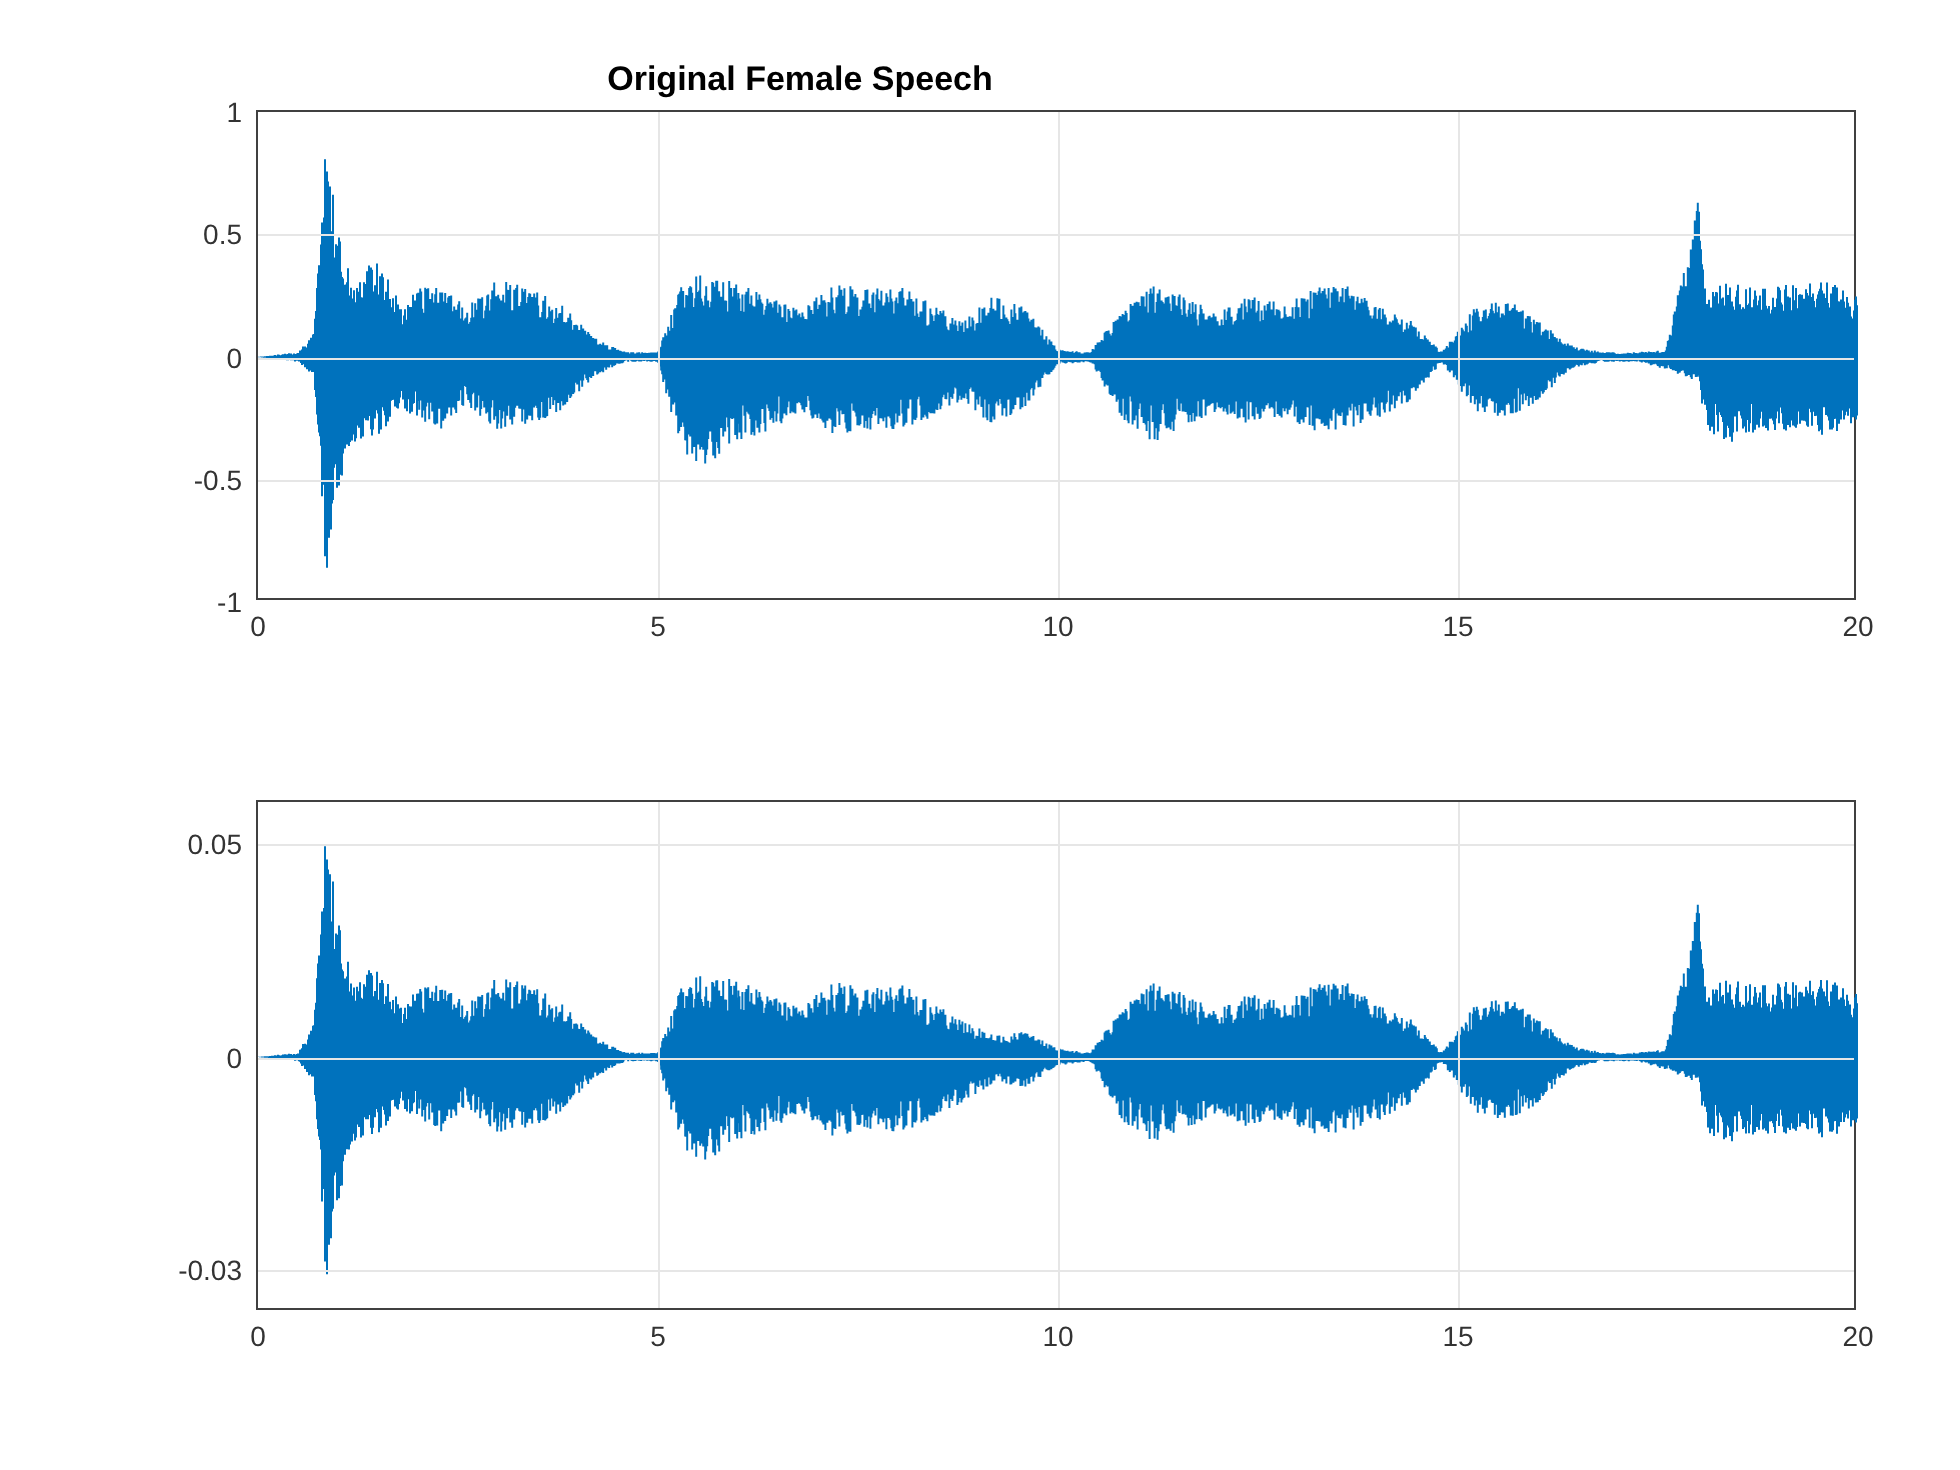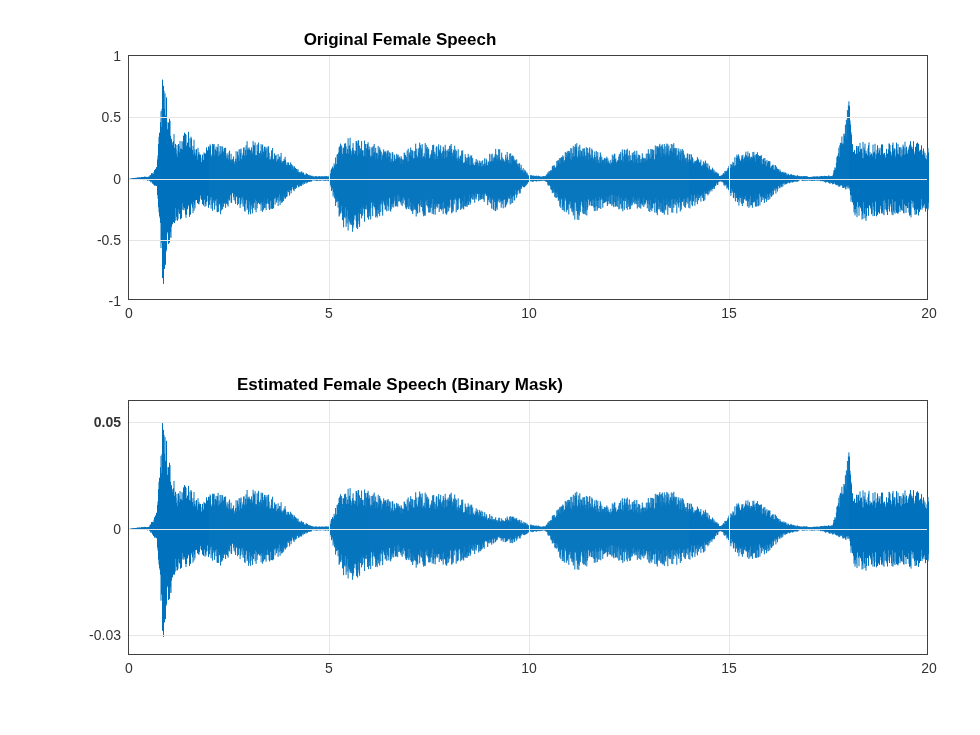--- a/index.html
+++ b/index.html
@@ -86,34 +86,33 @@
       <div class="ytick" style="top: 245px;">-1</div>
       <div class="grid-line-h" style="top: 183.75px;"></div>
       <div class="ytick" style="top: 183.75px;">-0.5</div>
       <div class="grid-line-h" style="top: 122.5px;"></div>
       <div class="ytick" style="top: 122.5px;">0</div>
       <div class="grid-line-h" style="top: 61.25px;"></div>
       <div class="ytick" style="top: 61.25px;">0.5</div>
       <div class="ytick" style="top: 0px;">1</div>
     </div>
 
-  <div class="title" id="title2" style="left: 0px; top: 375px;">Estimated Female Speech (Binary Mask)</div>
   <div class="axes-frame" id="axes2" style="left: 128px; top: 400px; width: 800px; height: 255px; overflow: visible;">
     <svg class="wave" id="wave2" width="800" height="255" viewBox="0 0 800 255">
         <path d="M0.0,127.5L0.0,127.5M0.5,127.4L0.5,127.5M1.0,127.4L1.0,127.6M1.5,127.4L1.5,127.6M2.0,127.3L2.0,127.7M2.5,127.3L2.5,127.7M3.0,127.2L3.0,127.8M3.5,127.1L3.5,127.9M4.0,127.2L4.0,127.8M4.5,127.1L4.5,127.9M5.0,127.2L5.0,127.9M5.5,127.1L5.5,128.0M6.0,127.0L6.0,127.9M6.5,127.0L6.5,128.1M7.0,126.9L7.0,128.2M7.5,127.0L7.5,128.3M8.0,126.9L8.0,128.0M8.5,126.6L8.5,128.1M9.0,126.8L9.0,128.4M9.5,126.8L9.5,128.1M10.0,126.4L10.0,128.2M10.5,126.6L10.5,128.6M11.0,126.7L11.0,128.5M11.5,126.8L11.5,128.2M12.0,126.6L12.0,128.7M12.5,126.2L12.5,128.5M13.0,126.4L13.0,128.4M13.5,126.1L13.5,128.7M14.0,126.5L14.0,128.7M14.5,126.3L14.5,128.9M15.0,126.2L15.0,128.9M15.5,125.9L15.5,128.7M16.0,126.1L16.0,128.7M16.5,126.0L16.5,128.9M17.0,126.4L17.0,128.9M17.5,126.5L17.5,128.6M18.0,126.0L18.0,128.9M18.5,126.2L18.5,129.4M19.0,126.3L19.0,128.9M19.5,126.0L19.5,129.1M20.0,125.8L20.0,128.9M20.5,125.7L20.5,129.6M21.0,123.9L21.0,129.9M21.5,123.8L21.5,130.8M22.0,123.1L22.0,132.0M22.5,121.0L22.5,130.6M23.0,122.7L23.0,131.7M23.5,120.9L23.5,133.5M24.0,121.6L24.0,132.1M24.5,121.3L24.5,135.0M25.0,118.7L25.0,134.5M25.5,116.2L25.5,136.6M26.0,116.8L26.0,135.2M26.5,114.4L26.5,136.1M27.0,117.4L27.0,137.2M27.5,111.9L27.5,137.2M28.0,111.6L28.0,135.3M28.5,103.9L28.5,146.5M29.0,100.4L29.0,149.6M29.5,88.1L29.5,158.6M30.0,80.8L30.0,163.5M30.5,76.7L30.5,167.2M31.0,86.1L31.0,169.0M31.5,66.3L31.5,173.7M32.0,54.8L32.0,199.7M32.5,72.2L32.5,193.5M33.0,53.0L33.0,191.9M33.5,22.1L33.5,229.8M34.0,59.9L34.0,215.8M34.5,28.8L34.5,236.1M35.0,33.8L35.0,193.9M35.5,52.8L35.5,221.4M36.0,36.1L36.0,211.6M36.5,59.8L36.5,218.1M37.0,63.6L37.0,204.8M37.5,39.8L37.5,203.4M38.0,73.5L38.0,186.7M38.5,74.1L38.5,185.2M39.0,65.8L39.0,182.6M39.5,66.4L39.5,199.1M40.0,73.0L40.0,175.5M40.5,61.7L40.5,198.1M41.0,64.1L41.0,192.0M41.5,80.8L41.5,186.1M42.0,83.8L42.0,191.8M42.5,84.6L42.5,179.6M43.0,88.2L43.0,162.7M43.5,91.1L43.5,176.4M44.0,88.2L44.0,171.1M44.5,87.2L44.5,173.6M45.0,79.9L45.0,162.6M45.5,94.7L45.5,173.7M46.0,94.8L46.0,171.2M46.5,90.8L46.5,157.8M47.0,96.7L47.0,169.8M47.5,101.9L47.5,165.8M48.0,92.8L48.0,165.9M48.5,105.2L48.5,169.3M49.0,99.4L49.0,167.7M49.5,92.4L49.5,158.0M50.0,94.6L50.0,161.3M50.5,101.2L50.5,162.5M51.0,90.1L51.0,156.3M51.5,97.9L51.5,167.8M52.0,103.5L52.0,155.2M52.5,98.4L52.5,166.8M53.0,91.1L53.0,157.6M53.5,99.7L53.5,151.9M54.0,92.4L54.0,158.6M54.5,86.4L54.5,155.6M55.0,102.4L55.0,158.6M55.5,84.1L55.5,156.5M56.0,97.0L56.0,149.5M56.5,85.5L56.5,162.9M57.0,86.8L57.0,166.0M57.5,97.1L57.5,162.9M58.0,102.1L58.0,153.3M58.5,94.5L58.5,157.6M59.0,99.8L59.0,148.8M59.5,84.9L59.5,153.5M60.0,100.4L60.0,155.1M60.5,98.9L60.5,165.1M61.0,90.5L61.0,151.1M61.5,99.7L61.5,162.9M62.0,89.0L62.0,148.7M62.5,90.6L62.5,152.2M63.0,103.5L63.0,154.0M63.5,101.0L63.5,156.2M64.0,97.1L64.0,161.7M64.5,105.2L64.5,150.7M65.0,91.0L65.0,159.5M65.5,103.1L65.5,153.6M66.0,99.9L66.0,157.3M66.5,105.7L66.5,149.3M67.0,103.6L67.0,149.0M67.5,99.0L67.5,148.9M68.0,105.6L68.0,146.0M68.5,109.1L68.5,152.3M69.0,97.2L69.0,145.5M69.5,103.0L69.5,153.2M70.0,101.1L70.0,153.7M70.5,103.3L70.5,151.0M71.0,106.7L71.0,148.1M71.5,102.9L71.5,144.9M72.0,111.3L72.0,143.3M72.5,110.5L72.5,149.3M73.0,106.0L73.0,144.1M73.5,102.9L73.5,153.5M74.0,109.9L74.0,148.3M74.5,108.5L74.5,154.8M75.0,101.0L75.0,146.8M75.5,102.1L75.5,148.6M76.0,107.1L76.0,155.7M76.5,102.3L76.5,152.8M77.0,109.2L77.0,154.6M77.5,96.3L77.5,150.6M78.0,102.3L78.0,150.1M78.5,99.4L78.5,144.5M79.0,99.5L79.0,143.8M79.5,95.9L79.5,156.0M80.1,95.7L80.1,148.8M80.6,98.5L80.6,153.3M81.1,93.5L81.1,148.8M81.6,94.7L81.6,146.0M82.1,103.4L82.1,157.3M82.6,105.3L82.6,145.8M83.1,106.2L83.1,154.0M83.6,92.7L83.6,159.7M84.1,94.7L84.1,152.2M84.6,93.2L84.6,149.1M85.1,92.6L85.1,150.5M85.6,103.7L85.6,158.8M86.1,98.0L86.1,150.6M86.6,98.2L86.6,149.1M87.1,94.9L87.1,155.2M87.6,99.5L87.6,148.4M88.1,104.0L88.1,161.5M88.6,95.2L88.6,162.0M89.1,91.9L89.1,147.7M89.6,104.6L89.6,161.8M90.1,99.5L90.1,152.3M90.6,103.2L90.6,154.2M91.1,94.0L91.1,154.3M91.6,102.2L91.6,164.6M92.1,93.9L92.1,157.0M92.6,101.2L92.6,160.7M93.1,98.5L93.1,152.8M93.6,94.2L93.6,159.5M94.1,103.6L94.1,152.7M94.6,99.4L94.6,157.0M95.1,96.5L95.1,152.7M95.6,95.8L95.6,153.7M96.1,98.7L96.1,150.3M96.6,95.5L96.6,158.0M97.1,103.7L97.1,152.8M97.6,106.4L97.6,153.8M98.1,101.2L98.1,149.8M98.6,106.4L98.6,154.8M99.1,102.9L99.1,156.7M99.6,108.1L99.6,148.2M100.1,100.2L100.1,150.4M100.6,98.5L100.6,150.2M101.1,111.7L101.1,143.7M101.6,107.5L101.6,144.8M102.1,101.7L102.1,152.5M102.6,108.4L102.6,152.9M103.1,110.3L103.1,142.3M103.6,107.5L103.6,142.6M104.1,106.8L104.1,143.1M104.6,104.5L104.6,146.8M105.1,110.2L105.1,149.9M105.6,112.5L105.6,144.3M106.1,109.3L106.1,151.3M106.6,107.1L106.6,154.0M107.1,99.2L107.1,146.9M107.6,110.6L107.6,146.1M108.1,106.9L108.1,145.4M108.6,99.6L108.6,155.2M109.1,103.1L109.1,147.6M109.6,105.3L109.6,153.8M110.1,97.2L110.1,147.4M110.6,109.3L110.6,147.5M111.1,97.4L111.1,158.1M111.6,101.4L111.6,154.6M112.1,96.5L112.1,150.4M112.6,107.4L112.6,147.9M113.1,107.8L113.1,153.8M113.6,103.5L113.6,146.7M114.1,101.1L114.1,156.8M114.6,95.6L114.6,149.5M115.1,95.3L115.1,156.2M115.6,103.6L115.6,161.0M116.1,106.6L116.1,162.1M116.6,97.7L116.6,153.8M117.1,93.3L117.1,149.0M117.6,103.3L117.6,150.0M118.1,89.0L118.1,160.1M118.6,98.1L118.6,158.3M119.1,96.1L119.1,150.0M119.6,98.0L119.6,164.8M120.1,95.5L120.1,162.2M120.6,97.4L120.6,151.4M121.1,102.4L121.1,155.1M121.6,98.3L121.6,164.8M122.1,101.6L122.1,159.7M122.6,95.4L122.6,154.5M123.1,99.3L123.1,155.9M123.6,102.0L123.6,163.9M124.1,88.7L124.1,151.8M124.6,92.6L124.6,158.1M125.1,92.7L125.1,153.0M125.6,93.9L125.6,152.8M126.1,90.1L126.1,160.3M126.6,103.2L126.6,149.4M127.1,105.0L127.1,162.9M127.6,103.2L127.6,151.0M128.1,92.5L128.1,158.8M128.6,98.9L128.6,154.2M129.1,91.5L129.1,152.8M129.6,89.8L129.6,153.1M130.1,104.4L130.1,149.1M130.6,100.8L130.6,154.4M131.1,106.1L131.1,154.7M131.6,98.7L131.6,153.1M132.1,91.6L132.1,161.4M132.6,101.8L132.6,152.4M133.1,93.3L133.1,155.0M133.6,91.8L133.6,162.7M134.1,105.1L134.1,151.9M134.6,99.1L134.6,160.4M135.1,95.9L135.1,147.4M135.6,93.9L135.6,158.4M136.1,94.2L136.1,158.4M136.6,98.4L136.6,153.7M137.1,96.0L137.1,160.7M137.6,105.8L137.6,154.0M138.1,94.1L138.1,154.1M138.6,105.2L138.6,148.7M139.1,96.4L139.1,153.1M139.6,93.6L139.6,154.2M140.1,100.6L140.1,159.1M140.6,107.8L140.6,160.5M141.1,106.7L141.1,159.3M141.6,107.9L141.6,150.7M142.1,104.0L142.1,150.9M142.6,98.2L142.6,159.0M143.1,107.0L143.1,158.6M143.6,95.7L143.6,159.3M144.1,107.7L144.1,158.6M144.6,107.8L144.6,158.1M145.1,106.8L145.1,146.8M145.6,101.4L145.6,148.7M146.1,105.7L146.1,154.4M146.6,103.8L146.6,146.9M147.1,103.1L147.1,148.2M147.6,109.9L147.6,152.3M148.1,110.0L148.1,149.8M148.6,107.8L148.6,147.6M149.1,102.3L149.1,155.9M149.6,107.3L149.6,146.7M150.1,111.0L150.1,151.2M150.6,105.2L150.6,143.5M151.1,104.9L151.1,154.8M151.6,108.6L151.6,150.2M152.1,101.2L152.1,145.5M152.6,111.2L152.6,152.5M153.1,109.6L153.1,148.7M153.6,111.5L153.6,151.8M154.1,109.8L154.1,144.6M154.6,109.5L154.6,150.7M155.1,107.3L155.1,143.8M155.6,108.7L155.6,147.0M156.1,105.1L156.1,148.7M156.6,108.5L156.6,147.8M157.1,114.7L157.1,141.1M157.6,113.4L157.6,146.6M158.1,110.9L158.1,145.8M158.6,113.9L158.6,140.8M159.1,110.8L159.1,138.6M159.6,111.2L159.6,141.8M160.1,113.4L160.1,139.5M160.6,113.5L160.6,145.4M161.1,115.4L161.1,139.1M161.6,110.7L161.6,139.9M162.1,117.7L162.1,143.2M162.6,112.5L162.6,139.9M163.1,118.2L163.1,136.7M163.6,113.7L163.6,136.4M164.1,115.7L164.1,138.7M164.6,118.2L164.6,139.6M165.1,114.2L165.1,141.0M165.6,115.2L165.6,138.2M166.1,116.6L166.1,137.2M166.6,116.3L166.6,138.8M167.1,121.0L167.1,134.5M167.6,117.3L167.6,137.8M168.1,117.6L168.1,133.6M168.6,120.0L168.6,135.2M169.1,117.7L169.1,133.4M169.6,120.8L169.6,136.9M170.1,120.9L170.1,136.4M170.6,120.8L170.6,134.8M171.1,120.4L171.1,135.6M171.6,122.2L171.6,135.1M172.1,121.0L172.1,134.2M172.6,119.9L172.6,135.5M173.1,122.6L173.1,133.1M173.6,121.3L173.6,133.1M174.1,121.4L174.1,134.2M174.6,121.3L174.6,131.6M175.1,123.7L175.1,132.8M175.6,123.5L175.6,133.0M176.1,123.5L176.1,131.6M176.6,123.9L176.6,131.2M177.1,122.4L177.1,132.7M177.6,122.4L177.6,130.9M178.1,124.3L178.1,132.0M178.6,122.9L178.6,131.6M179.1,124.8L179.1,130.5M179.6,124.0L179.6,130.7M180.1,124.0L180.1,130.5M180.6,125.1L180.6,130.8M181.1,124.5L181.1,130.6M181.6,124.7L181.6,130.2M182.1,125.2L182.1,130.5M182.6,125.1L182.6,130.1M183.1,125.0L183.1,129.3M183.6,125.9L183.6,129.0M184.1,125.4L184.1,128.9M184.6,126.3L184.6,128.7M185.1,125.4L185.1,129.6M185.6,126.3L185.6,128.8M186.1,126.0L186.1,128.8M186.6,125.4L186.6,129.2M187.1,126.3L187.1,129.5M187.6,125.4L187.6,129.6M188.1,125.9L188.1,128.8M188.6,126.0L188.6,129.5M189.1,125.9L189.1,129.3M189.6,125.6L189.6,128.9M190.1,126.0L190.1,129.1M190.6,125.4L190.6,129.4M191.1,126.0L191.1,128.7M191.6,126.0L191.6,129.5M192.1,125.4L192.1,129.1M192.6,125.9L192.6,128.7M193.1,125.7L193.1,129.2M193.6,125.7L193.6,128.8M194.1,125.9L194.1,129.1M194.6,125.8L194.6,129.4M195.1,125.8L195.1,128.9M195.6,125.7L195.6,129.2M196.1,125.8L196.1,129.4M196.6,125.5L196.6,129.6M197.1,125.9L197.1,129.4M197.6,125.5L197.6,128.8M198.1,125.5L198.1,129.3M198.6,126.2L198.6,129.1M199.1,125.6L199.1,129.6M199.6,126.3L199.6,129.3M200.1,125.1L200.1,130.0M200.6,124.2L200.6,131.2M201.1,123.1L201.1,131.8M201.6,122.7L201.6,133.9M202.1,119.6L202.1,135.6M202.6,118.0L202.6,139.2M203.1,118.2L203.1,138.2M203.6,116.0L203.6,136.3M204.1,117.1L204.1,144.6M204.6,118.1L204.6,140.4M205.1,112.8L205.1,142.9M205.6,114.7L205.6,146.4M206.1,115.2L206.1,142.6M206.6,107.0L206.6,153.7M207.1,115.1L207.1,146.2M207.6,113.3L207.6,150.1M208.1,104.2L208.1,146.2M208.6,103.6L208.6,149.2M209.1,109.1L209.1,155.3M209.6,102.0L209.6,149.2M210.1,97.0L210.1,163.8M210.6,96.5L210.6,162.8M211.1,95.3L211.1,156.4M211.6,93.2L211.6,160.9M212.1,99.9L212.1,158.8M212.6,95.1L212.6,153.4M213.1,107.0L213.1,160.9M213.6,103.0L213.6,167.3M214.1,97.0L214.1,167.4M214.6,98.0L214.6,174.2M215.1,97.1L215.1,156.5M215.6,93.5L215.6,164.6M216.1,92.6L216.1,165.7M216.6,93.0L216.6,155.0M217.1,95.9L217.1,173.8M217.6,102.9L217.6,164.1M218.1,102.8L218.1,170.7M218.6,98.5L218.6,158.0M219.1,87.8L219.1,177.4M219.6,103.0L219.6,166.3M220.1,95.4L220.1,169.5M220.6,94.7L220.6,167.9M221.1,87.1L221.1,171.9M221.6,98.5L221.6,170.8M222.1,100.0L222.1,165.6M222.6,104.2L222.6,172.2M223.1,102.0L223.1,169.2M223.6,97.2L223.6,178.8M224.1,92.4L224.1,174.8M224.6,99.7L224.6,172.1M225.1,99.4L225.1,167.0M225.6,102.7L225.6,162.6M226.1,104.3L226.1,163.4M226.6,99.9L226.6,162.8M227.1,90.0L227.1,168.6M227.6,90.4L227.6,175.2M228.1,92.3L228.1,173.5M228.6,104.6L228.6,176.6M229.1,89.2L229.1,168.8M229.6,89.1L229.6,161.4M230.1,102.7L230.1,171.8M230.6,94.3L230.6,174.7M231.1,102.4L231.1,156.8M231.6,97.0L231.6,162.1M232.1,99.5L232.1,156.2M232.6,89.5L232.6,166.4M233.1,99.6L233.1,154.9M233.6,98.8L233.6,163.9M234.1,98.9L234.1,154.4M234.6,104.3L234.6,157.1M235.1,104.2L235.1,162.0M235.6,88.5L235.6,170.0M236.1,105.1L236.1,154.4M236.6,92.0L236.6,157.6M237.1,105.9L237.1,158.1M237.6,96.4L237.6,153.9M238.1,91.9L238.1,157.7M238.6,92.1L238.6,166.0M239.1,89.9L239.1,161.7M239.6,97.7L239.6,168.2M240.2,94.2L240.2,160.6M240.7,97.1L240.7,165.0M241.2,103.6L241.2,157.3M241.7,105.9L241.7,168.1M242.2,95.0L242.2,151.5M242.7,104.0L242.7,150.8M243.2,104.4L243.2,156.6M243.7,95.0L243.7,164.8M244.2,93.5L244.2,154.6M244.7,101.3L244.7,151.4M245.2,91.6L245.2,155.4M245.7,99.8L245.7,156.0M246.2,107.5L246.2,158.1M246.7,95.5L246.7,166.0M247.2,100.7L247.2,161.2M247.7,101.3L247.7,164.5M248.2,101.3L248.2,166.2M248.7,106.9L248.7,158.2M249.2,93.7L249.2,158.8M249.7,103.5L249.7,162.5M250.2,97.7L250.2,153.2M250.7,95.0L250.7,164.6M251.2,97.4L251.2,160.5M251.7,99.1L251.7,152.0M252.2,99.8L252.2,153.2M252.7,108.3L252.7,149.1M253.2,105.5L253.2,160.0M253.7,102.9L253.7,164.1M254.2,101.0L254.2,150.8M254.7,97.3L254.7,149.2M255.2,99.7L255.2,152.7M255.7,100.5L255.7,154.1M256.2,99.0L256.2,158.4M256.7,99.8L256.7,157.5M257.2,101.7L257.2,148.1M257.7,105.5L257.7,159.9M258.2,98.6L258.2,151.3M258.7,100.0L258.7,154.3M259.2,98.2L259.2,159.4M259.7,105.1L259.7,155.6M260.2,104.5L260.2,146.5M260.7,100.2L260.7,147.0M261.2,101.2L261.2,159.4M261.7,110.5L261.7,160.4M262.2,106.8L262.2,158.1M262.7,109.1L262.7,153.2M263.2,100.4L263.2,155.7M263.7,100.2L263.7,152.4M264.2,111.2L264.2,156.6M264.7,109.3L264.7,152.7M265.2,102.6L265.2,149.9M265.7,103.5L265.7,145.7M266.2,106.9L266.2,155.8M266.7,109.1L266.7,155.0M267.2,107.3L267.2,153.4M267.7,101.9L267.7,155.6M268.2,103.3L268.2,144.9M268.7,105.6L268.7,156.1M269.2,102.7L269.2,143.6M269.7,105.8L269.7,151.0M270.2,106.8L270.2,145.6M270.7,104.8L270.7,150.5M271.2,112.2L271.2,151.0M271.7,106.8L271.7,152.2M272.2,104.3L272.2,154.3M272.7,106.4L272.7,150.3M273.2,112.4L273.2,155.8M273.7,107.7L273.7,148.3M274.2,107.8L274.2,153.2M274.7,108.6L274.7,146.5M275.2,100.5L275.2,147.5M275.7,101.1L275.7,150.0M276.2,103.2L276.2,154.8M276.7,103.1L276.7,157.5M277.2,107.2L277.2,159.1M277.7,105.2L277.7,158.8M278.2,98.5L278.2,155.0M278.7,109.5L278.7,157.1M279.2,96.5L279.2,147.8M279.7,109.6L279.7,158.8M280.2,102.5L280.2,147.9M280.7,100.4L280.7,156.5M281.2,103.6L281.2,159.2M281.7,95.2L281.7,152.0M282.2,98.0L282.2,160.3M282.7,104.3L282.7,161.2M283.2,97.9L283.2,159.8M283.7,99.2L283.7,164.0M284.2,106.9L284.2,153.8M284.7,106.4L284.7,160.4M285.2,98.8L285.2,156.4M285.7,106.3L285.7,159.2M286.2,99.1L286.2,158.8M286.7,91.3L286.7,159.9M287.2,96.5L287.2,166.7M287.7,102.9L287.7,160.9M288.2,104.7L288.2,163.1M288.7,106.0L288.7,163.5M289.2,96.5L289.2,153.8M289.7,100.4L289.7,153.0M290.2,95.5L290.2,155.4M290.7,90.5L290.7,162.3M291.2,105.7L291.2,154.9M291.7,92.9L291.7,149.2M292.2,96.0L292.2,156.7M292.7,98.1L292.7,156.5M293.2,92.3L293.2,150.8M293.7,107.1L293.7,160.7M294.2,105.5L294.2,163.7M294.7,104.6L294.7,165.7M295.2,101.7L295.2,162.6M295.7,105.6L295.7,164.8M296.2,91.6L296.2,164.9M296.7,107.4L296.7,151.0M297.2,93.4L297.2,148.7M297.7,96.8L297.7,154.4M298.2,102.4L298.2,148.8M298.7,95.7L298.7,155.3M299.2,98.6L299.2,157.1M299.7,97.7L299.7,161.4M300.2,106.9L300.2,156.0M300.7,107.4L300.7,161.5M301.2,103.7L301.2,160.8M301.7,105.9L301.7,156.5M302.2,102.4L302.2,156.4M302.7,99.4L302.7,152.6M303.2,103.4L303.2,162.4M303.7,94.3L303.7,147.7M304.2,95.2L304.2,159.0M304.7,93.9L304.7,162.8M305.2,108.0L305.2,157.3M305.7,100.9L305.7,152.9M306.2,103.1L306.2,163.4M306.7,108.2L306.7,157.8M307.2,96.3L307.2,155.8M307.7,95.1L307.7,152.8M308.2,105.0L308.2,154.4M308.7,107.7L308.7,156.7M309.2,96.0L309.2,153.0M309.7,93.0L309.7,152.8M310.2,98.1L310.2,161.1M310.7,100.6L310.7,153.1M311.2,98.8L311.2,158.3M311.7,93.9L311.7,158.1M312.2,103.6L312.2,158.6M312.7,101.3L312.7,160.1M313.2,106.1L313.2,152.9M313.7,99.6L313.7,158.3M314.2,94.9L314.2,163.6M314.7,96.7L314.7,151.3M315.2,99.3L315.2,158.0M315.7,107.0L315.7,157.5M316.2,92.8L316.2,158.9M316.7,97.4L316.7,163.1M317.2,98.9L317.2,164.5M317.7,105.9L317.7,164.6M318.2,105.0L318.2,162.4M318.7,98.4L318.7,156.2M319.2,96.6L319.2,156.8M319.7,99.5L319.7,161.6M320.2,100.1L320.2,155.1M320.7,93.7L320.7,158.1M321.2,93.2L321.2,148.7M321.7,99.0L321.7,149.7M322.2,91.7L322.2,157.0M322.7,96.8L322.7,163.7M323.2,105.5L323.2,162.8M323.7,100.7L323.7,159.4M324.2,103.9L324.2,161.7M324.7,97.7L324.7,149.8M325.2,99.0L325.2,154.3M325.7,93.5L325.7,148.8M326.2,102.5L326.2,149.6M326.7,97.5L326.7,147.5M327.2,107.4L327.2,162.7M327.7,98.9L327.7,151.1M328.2,106.2L328.2,160.0M328.7,109.2L328.7,160.3M329.2,97.3L329.2,159.2M329.7,105.0L329.7,149.5M330.2,109.6L330.2,147.5M330.7,106.8L330.7,148.2M331.2,104.0L331.2,152.8M331.7,104.0L331.7,160.3M332.2,108.5L332.2,154.1M332.7,98.8L332.7,159.1M333.2,101.8L333.2,157.5M333.7,98.5L333.7,151.5M334.2,111.4L334.2,158.5M334.7,111.4L334.7,159.6M335.2,111.9L335.2,145.6M335.7,110.8L335.7,156.2M336.2,102.6L336.2,156.7M336.7,105.4L336.7,155.4M337.2,106.2L337.2,156.8M337.7,109.0L337.7,153.6M338.2,112.6L338.2,156.9M338.7,106.0L338.7,151.1M339.2,102.3L339.2,155.0M339.7,105.4L339.7,155.2M340.2,105.9L340.2,144.0M340.7,113.6L340.7,151.8M341.2,103.8L341.2,154.8M341.7,113.4L341.7,153.0M342.2,105.0L342.2,148.5M342.7,103.6L342.7,147.3M343.2,113.3L343.2,143.2M343.7,106.4L343.7,149.5M344.2,111.8L344.2,149.6M344.7,113.4L344.7,144.7M345.2,113.6L345.2,146.2M345.7,113.9L345.7,153.0M346.2,110.3L346.2,148.5M346.7,112.8L346.7,143.0M347.2,107.3L347.2,149.5M347.7,110.7L347.7,146.9M348.2,111.0L348.2,143.7M348.7,108.6L348.7,143.7M349.2,111.3L349.2,144.0M349.7,114.7L349.7,151.5M350.2,114.0L350.2,150.1M350.7,108.9L350.7,143.6M351.2,111.3L351.2,148.0M351.7,111.3L351.7,150.2M352.2,109.7L352.2,148.8M352.7,115.8L352.7,148.0M353.2,115.5L353.2,147.7M353.7,110.6L353.7,142.3M354.2,116.5L354.2,144.4M354.7,115.1L354.7,146.3M355.2,116.8L355.2,147.8M355.7,111.2L355.7,140.9M356.2,115.6L356.2,139.7M356.7,117.6L356.7,139.5M357.2,113.1L357.2,140.7M357.7,114.6L357.7,140.4M358.2,118.4L358.2,139.5M358.7,118.8L358.7,146.0M359.2,116.9L359.2,141.9M359.7,117.0L359.7,141.2M360.2,118.9L360.2,142.5M360.7,113.2L360.7,138.6M361.2,117.9L361.2,139.2M361.7,118.4L361.7,141.8M362.2,114.9L362.2,141.4M362.7,118.9L362.7,143.7M363.2,115.4L363.2,138.6M363.7,119.1L363.7,137.4M364.2,118.0L364.2,142.2M364.7,119.7L364.7,142.3M365.2,118.1L365.2,136.8M365.7,119.1L365.7,137.8M366.2,117.8L366.2,141.3M366.7,116.2L366.7,140.8M367.2,120.2L367.2,139.2M367.7,119.0L367.7,138.2M368.2,121.5L368.2,139.2M368.7,119.3L368.7,136.3M369.2,120.6L369.2,136.1M369.7,116.9L369.7,135.3M370.2,119.7L370.2,137.1M370.7,116.7L370.7,135.9M371.2,121.0L371.2,135.8M371.7,120.2L371.7,137.2M372.2,120.5L372.2,139.8M372.7,117.4L372.7,136.9M373.2,119.1L373.2,138.6M373.7,120.5L373.7,137.6M374.2,119.5L374.2,140.8M374.7,119.7L374.7,137.2M375.2,120.1L375.2,137.3M375.7,120.6L375.7,137.1M376.2,120.4L376.2,141.2M376.7,117.2L376.7,141.1M377.2,118.8L377.2,140.2M377.7,119.4L377.7,140.4M378.2,115.6L378.2,138.6M378.7,117.5L378.7,139.8M379.2,120.3L379.2,136.7M379.7,118.8L379.7,138.2M380.2,120.6L380.2,137.9M380.7,115.6L380.7,138.5M381.2,119.7L381.2,142.0M381.7,115.1L381.7,136.6M382.2,120.3L382.2,141.9M382.7,116.3L382.7,139.2M383.2,115.9L383.2,138.1M383.7,115.6L383.7,142.2M384.2,118.1L384.2,138.4M384.7,115.9L384.7,137.7M385.2,117.3L385.2,140.9M385.7,118.0L385.7,140.9M386.2,118.7L386.2,137.5M386.7,117.4L386.7,134.7M387.2,119.2L387.2,137.2M387.7,117.0L387.7,139.7M388.2,119.2L388.2,137.8M388.7,119.9L388.7,135.7M389.2,119.2L389.2,135.1M389.7,120.9L389.7,134.7M390.2,118.7L390.2,137.4M390.7,118.9L390.7,136.2M391.2,121.1L391.2,137.5M391.7,122.6L391.7,134.3M392.2,119.2L392.2,134.7M392.7,122.6L392.7,133.6M393.2,122.0L393.2,132.9M393.7,122.3L393.7,132.4M394.2,120.7L394.2,133.6M394.7,123.4L394.7,133.9M395.2,123.2L395.2,134.1M395.7,121.3L395.7,134.1M396.2,122.5L396.2,131.5M396.7,121.7L396.7,133.6M397.2,122.8L397.2,133.0M397.7,124.1L397.7,132.9M398.2,122.6L398.2,132.4M398.7,124.1L398.7,131.7M399.2,124.5L399.2,130.8M399.7,124.3L399.7,131.5M400.3,124.5L400.3,131.1M400.8,123.4L400.8,131.2M401.3,123.8L401.3,130.2M401.8,125.2L401.8,130.2M402.3,123.7L402.3,130.6M402.8,124.6L402.8,130.4M403.3,124.2L403.3,130.8M403.8,125.0L403.8,131.2M404.3,124.5L404.3,130.8M404.8,124.4L404.8,130.1M405.3,125.0L405.3,130.0M405.8,124.7L405.8,130.2M406.3,125.1L406.3,130.3M406.8,124.8L406.8,129.5M407.3,124.5L407.3,130.8M407.8,125.7L407.8,130.3M408.3,125.5L408.3,129.9M408.8,124.9L408.8,130.0M409.3,124.5L409.3,129.2M409.8,125.1L409.8,130.3M410.3,125.5L410.3,129.9M410.8,125.2L410.8,130.2M411.3,125.8L411.3,129.7M411.8,125.8L411.8,129.6M412.3,125.8L412.3,129.7M412.8,126.0L412.8,130.0M413.3,125.5L413.3,129.3M413.8,126.0L413.8,129.5M414.3,125.3L414.3,129.1M414.8,125.3L414.8,129.5M415.3,125.5L415.3,128.8M415.8,125.7L415.8,129.6M416.3,125.6L416.3,130.0M416.8,125.2L416.8,130.2M417.3,123.7L417.3,130.6M417.8,123.8L417.8,130.7M418.3,123.8L418.3,131.1M418.8,121.6L418.8,133.6M419.3,122.3L419.3,134.8M419.8,120.4L419.8,133.2M420.3,122.8L420.3,134.4M420.8,120.0L420.8,134.4M421.3,120.2L421.3,135.1M421.8,118.9L421.8,138.2M422.3,119.7L422.3,139.5M422.8,119.2L422.8,138.4M423.3,115.2L423.3,142.6M423.8,114.6L423.8,141.6M424.3,114.2L424.3,138.7M424.8,116.9L424.8,142.2M425.3,113.9L425.3,141.7M425.8,115.5L425.8,146.4M426.3,116.3L426.3,147.1M426.8,117.3L426.8,142.1M427.3,115.1L427.3,147.7M427.8,109.4L427.8,141.8M428.3,114.0L428.3,146.9M428.8,108.8L428.8,143.3M429.3,109.9L429.3,150.7M429.8,108.1L429.8,149.6M430.3,111.9L430.3,148.8M430.8,106.2L430.8,156.5M431.3,106.3L431.3,153.8M431.8,112.3L431.8,158.1M432.3,105.1L432.3,148.1M432.8,106.5L432.8,149.2M433.3,105.6L433.3,160.1M433.8,103.5L433.8,157.2M434.3,104.6L434.3,155.0M434.8,111.1L434.8,160.1M435.3,109.0L435.3,161.5M435.8,108.4L435.8,147.3M436.3,99.9L436.3,147.8M436.8,105.0L436.8,150.2M437.3,100.9L437.3,161.9M437.8,106.0L437.8,159.5M438.3,99.3L438.3,159.6M438.8,103.7L438.8,157.1M439.3,98.8L439.3,153.3M439.8,101.3L439.8,163.8M440.3,99.0L440.3,153.8M440.8,100.9L440.8,150.4M441.3,106.9L441.3,151.0M441.8,95.8L441.8,157.7M442.3,108.5L442.3,156.8M442.8,96.1L442.8,160.6M443.3,104.7L443.3,157.7M443.8,101.1L443.8,161.3M444.3,93.6L444.3,164.5M444.8,105.5L444.8,159.5M445.3,104.3L445.3,151.6M445.8,94.8L445.8,168.5M446.3,91.8L446.3,150.8M446.8,96.7L446.8,151.7M447.3,94.4L447.3,159.7M447.8,90.7L447.8,156.4M448.3,106.3L448.3,168.3M448.8,104.4L448.8,162.6M449.3,98.9L449.3,163.0M449.8,94.4L449.8,168.9M450.3,102.1L450.3,164.6M450.8,92.3L450.8,158.7M451.3,105.3L451.3,161.1M451.8,98.1L451.8,154.1M452.3,98.9L452.3,150.3M452.8,99.6L452.8,151.3M453.3,103.4L453.3,155.8M453.8,96.5L453.8,162.1M454.3,104.9L454.3,163.6M454.8,96.3L454.8,157.3M455.3,96.1L455.3,163.4M455.8,99.7L455.8,149.7M456.3,103.6L456.3,164.4M456.8,108.0L456.8,160.6M457.3,94.9L457.3,151.6M457.8,103.9L457.8,165.4M458.3,95.7L458.3,159.6M458.8,100.5L458.8,157.1M459.3,107.7L459.3,149.1M459.8,100.9L459.8,149.1M460.3,96.1L460.3,154.7M460.8,95.0L460.8,155.5M461.3,102.7L461.3,151.7M461.8,106.8L461.8,150.4M462.3,105.7L462.3,156.1M462.8,96.5L462.8,155.9M463.3,97.9L463.3,149.7M463.8,104.9L463.8,156.4M464.3,106.5L464.3,150.8M464.8,108.5L464.8,157.8M465.3,102.9L465.3,161.8M465.8,99.4L465.8,158.0M466.3,105.1L466.3,147.8M466.8,108.8L466.8,161.5M467.3,98.8L467.3,150.9M467.8,110.9L467.8,156.8M468.3,104.1L468.3,161.1M468.8,99.9L468.8,150.6M469.3,107.8L469.3,158.6M469.8,111.4L469.8,150.6M470.3,111.1L470.3,146.9M470.8,105.0L470.8,158.5M471.3,100.2L471.3,150.1M471.8,102.4L471.8,159.3M472.3,110.8L472.3,147.1M472.8,104.7L472.8,149.5M473.3,107.8L473.3,149.0M473.8,108.4L473.8,157.8M474.3,107.9L474.3,153.4M474.8,110.4L474.8,149.8M475.3,106.3L475.3,152.8M475.8,105.8L475.8,152.4M476.3,106.7L476.3,151.8M476.8,111.9L476.8,150.7M477.3,106.5L477.3,151.3M477.8,104.5L477.8,146.4M478.3,110.1L478.3,155.8M478.8,106.1L478.8,154.4M479.3,111.0L479.3,150.9M479.8,108.5L479.8,146.6M480.3,111.5L480.3,153.3M480.8,110.8L480.8,144.6M481.3,113.2L481.3,153.8M481.8,107.6L481.8,153.2M482.3,111.4L482.3,144.3M482.8,110.6L482.8,155.6M483.3,102.4L483.3,144.2M483.8,109.7L483.8,154.2M484.3,108.0L484.3,155.8M484.8,103.5L484.8,157.2M485.3,101.5L485.3,152.3M485.8,101.5L485.8,145.2M486.3,107.5L486.3,156.7M486.8,106.4L486.8,156.3M487.3,111.0L487.3,155.9M487.8,110.5L487.8,146.6M488.3,108.9L488.3,157.2M488.8,108.7L488.8,150.8M489.3,108.1L489.3,145.5M489.8,104.7L489.8,159.6M490.3,102.0L490.3,148.6M490.8,108.7L490.8,159.2M491.3,101.8L491.3,153.6M491.8,99.6L491.8,154.6M492.3,108.0L492.3,147.8M492.8,109.5L492.8,159.1M493.3,97.2L493.3,159.0M493.8,101.2L493.8,161.9M494.3,110.0L494.3,150.6M494.8,104.2L494.8,150.9M495.3,97.4L495.3,160.4M495.8,98.0L495.8,148.7M496.3,102.3L496.3,151.3M496.8,107.0L496.8,147.3M497.3,97.9L497.3,158.6M497.8,101.3L497.8,149.1M498.3,96.6L498.3,160.5M498.8,104.3L498.8,153.9M499.3,109.8L499.3,150.3M499.8,103.6L499.8,157.4M500.3,98.4L500.3,156.1M500.8,109.0L500.8,160.0M501.3,109.0L501.3,159.4M501.8,103.4L501.8,154.6M502.3,108.4L502.3,152.1M502.8,108.4L502.8,156.1M503.3,101.0L503.3,154.8M503.8,103.4L503.8,147.7M504.3,110.9L504.3,152.8M504.8,100.2L504.8,146.3M505.3,103.1L505.3,151.7M505.8,98.9L505.8,154.4M506.3,109.7L506.3,149.6M506.8,102.9L506.8,153.7M507.3,107.5L507.3,150.8M507.8,99.0L507.8,154.3M508.3,111.5L508.3,158.9M508.8,106.0L508.8,147.2M509.3,102.9L509.3,150.6M509.8,111.5L509.8,157.2M510.3,103.3L510.3,148.4M510.8,104.0L510.8,158.1M511.3,111.6L511.3,153.9M511.8,107.7L511.8,158.9M512.3,110.6L512.3,152.8M512.8,107.2L512.8,154.2M513.3,101.6L513.3,155.7M513.8,105.4L513.8,154.4M514.3,106.8L514.3,148.1M514.8,106.9L514.8,157.3M515.3,110.4L515.3,152.5M515.8,106.4L515.8,155.0M516.3,106.6L516.3,153.7M516.8,108.3L516.8,152.2M517.3,101.7L517.3,150.1M517.8,109.5L517.8,149.8M518.3,107.7L518.3,158.5M518.8,101.5L518.8,153.5M519.3,97.0L519.3,150.8M519.8,104.1L519.8,161.4M520.3,101.5L520.3,155.1M520.8,106.7L520.8,162.4M521.3,107.0L521.3,150.0M521.8,96.8L521.8,160.1M522.3,105.4L522.3,158.0M522.8,96.9L522.8,161.6M523.3,97.0L523.3,157.9M523.8,102.5L523.8,158.7M524.3,98.4L524.3,153.1M524.8,97.4L524.8,153.6M525.3,108.3L525.3,153.7M525.8,107.1L525.8,162.9M526.3,92.8L526.3,152.8M526.8,102.1L526.8,148.4M527.3,102.1L527.3,163.3M527.8,93.5L527.8,161.3M528.3,94.2L528.3,165.6M528.8,93.7L528.8,159.5M529.3,94.9L529.3,150.1M529.8,95.7L529.8,159.5M530.3,92.9L530.3,157.1M530.8,91.1L530.8,159.8M531.3,101.1L531.3,153.2M531.8,94.0L531.8,162.2M532.3,92.9L532.3,161.7M532.8,104.8L532.8,152.5M533.3,91.6L533.3,163.4M533.8,94.8L533.8,161.5M534.3,101.3L534.3,163.1M534.8,96.8L534.8,149.1M535.3,91.4L535.3,165.0M535.8,101.7L535.8,156.3M536.3,104.0L536.3,159.5M536.8,93.7L536.8,160.7M537.3,100.4L537.3,155.1M537.8,90.9L537.8,148.7M538.3,96.2L538.3,154.3M538.8,91.7L538.8,165.2M539.3,102.2L539.3,156.8M539.8,93.2L539.8,151.6M540.3,103.8L540.3,158.0M540.8,98.7L540.8,155.3M541.3,96.0L541.3,158.2M541.8,97.2L541.8,156.3M542.3,91.5L542.3,149.7M542.8,99.0L542.8,162.8M543.3,100.3L543.3,148.8M543.8,92.1L543.8,163.1M544.3,96.6L544.3,153.8M544.8,90.8L544.8,158.0M545.3,95.6L545.3,149.3M545.8,100.8L545.8,153.8M546.3,97.0L546.3,155.4M546.8,95.7L546.8,148.7M547.3,105.0L547.3,151.8M547.8,96.0L547.8,163.7M548.3,103.0L548.3,149.7M548.8,103.9L548.8,153.4M549.3,98.6L549.3,155.4M549.8,96.3L549.8,157.8M550.3,108.1L550.3,147.6M550.8,99.6L550.8,152.5M551.3,101.9L551.3,161.9M551.8,97.4L551.8,155.9M552.3,108.9L552.3,160.0M552.8,99.3L552.8,151.8M553.3,97.1L553.3,151.6M553.8,106.8L553.8,151.7M554.3,98.5L554.3,148.7M554.8,101.6L554.8,155.9M555.3,103.4L555.3,148.5M555.8,108.6L555.8,157.3M556.3,106.1L556.3,158.1M556.8,107.8L556.8,155.2M557.3,110.9L557.3,152.2M557.8,106.1L557.8,148.7M558.3,102.0L558.3,147.0M558.8,101.9L558.8,153.7M559.3,110.4L559.3,147.5M559.8,107.9L559.8,158.0M560.4,103.1L560.4,151.7M560.9,102.4L560.9,158.7M561.4,108.1L561.4,149.5M561.9,109.7L561.9,151.2M562.4,102.8L562.4,144.6M562.9,111.0L562.9,155.0M563.4,105.7L563.4,156.5M563.9,107.1L563.9,151.9M564.4,112.6L564.4,151.1M564.9,110.8L564.9,145.2M565.4,111.4L565.4,144.3M565.9,109.3L565.9,155.9M566.4,109.7L566.4,148.7M566.9,111.9L566.9,152.4M567.4,108.7L567.4,147.7M567.9,109.9L567.9,144.9M568.4,105.6L568.4,154.4M568.9,107.2L568.9,143.9M569.4,108.0L569.4,150.6M569.9,109.9L569.9,142.8M570.4,111.4L570.4,148.1M570.9,110.8L570.9,145.3M571.4,110.8L571.4,146.0M571.9,108.0L571.9,151.9M572.4,114.5L572.4,145.3M572.9,114.8L572.9,143.9M573.4,113.2L573.4,147.9M573.9,116.1L573.9,142.7M574.4,109.7L574.4,151.4M574.9,114.2L574.9,151.2M575.4,112.8L575.4,141.4M575.9,110.9L575.9,150.1M576.4,108.8L576.4,143.5M576.9,111.2L576.9,144.0M577.4,115.4L577.4,143.4M577.9,111.8L577.9,139.1M578.4,116.2L578.4,143.7M578.9,112.2L578.9,145.3M579.4,118.5L579.4,140.9M579.9,116.8L579.9,143.9M580.4,114.3L580.4,140.2M580.9,119.2L580.9,142.0M581.4,118.3L581.4,139.6M581.9,118.2L581.9,139.8M582.4,119.5L582.4,137.9M582.9,118.5L582.9,140.9M583.4,116.5L583.4,138.3M583.9,117.8L583.9,138.3M584.4,121.1L584.4,136.4M584.9,118.5L584.9,137.9M585.4,122.0L585.4,138.2M585.9,119.8L585.9,134.8M586.4,121.6L586.4,135.2M586.9,121.5L586.9,134.7M587.4,121.8L587.4,132.4M587.9,121.2L587.9,132.4M588.4,123.1L588.4,134.0M588.9,122.3L588.9,133.6M589.4,123.1L589.4,130.8M589.9,125.0L589.9,130.5M590.4,125.1L590.4,130.2M590.9,125.2L590.9,130.3M591.4,125.0L591.4,130.1M591.9,125.7L591.9,129.0M592.4,125.1L592.4,130.0M592.9,124.2L592.9,131.0M593.4,124.2L593.4,130.6M593.9,123.4L593.9,131.0M594.4,122.2L594.4,131.3M594.9,122.8L594.9,134.1M595.4,123.2L595.4,132.8M595.9,119.9L595.9,135.0M596.4,120.9L596.4,133.7M596.9,119.9L596.9,134.2M597.4,120.1L597.4,133.5M597.9,121.0L597.9,137.7M598.4,119.0L598.4,136.6M598.9,117.1L598.9,136.1M599.4,116.8L599.4,139.0M599.9,114.6L599.9,136.4M600.4,119.5L600.4,141.4M600.9,116.9L600.9,138.5M601.4,116.4L601.4,142.2M601.9,112.4L601.9,145.2M602.4,113.3L602.4,138.0M602.9,116.7L602.9,142.4M603.4,114.2L603.4,140.2M603.9,110.3L603.9,141.1M604.4,111.4L604.4,147.5M604.9,115.9L604.9,146.9M605.4,114.6L605.4,142.2M605.9,105.3L605.9,141.1M606.4,113.7L606.4,150.9M606.9,114.4L606.9,144.3M607.4,105.9L607.4,147.5M607.9,102.6L607.9,142.8M608.4,104.4L608.4,151.7M608.9,111.7L608.9,148.1M609.4,102.4L609.4,149.2M609.9,103.9L609.9,155.4M610.4,106.6L610.4,146.5M610.9,109.1L610.9,151.4M611.4,108.9L611.4,147.6M611.9,109.5L611.9,147.6M612.4,106.7L612.4,153.4M612.9,103.3L612.9,145.2M613.4,104.4L613.4,155.8M613.9,102.9L613.9,146.7M614.4,107.4L614.4,152.9M614.9,111.9L614.9,149.4M615.4,106.2L615.4,148.5M615.9,104.7L615.9,148.9M616.4,102.5L616.4,145.7M616.9,99.6L616.9,150.2M617.4,103.4L617.4,150.5M617.9,110.6L617.9,149.4M618.4,104.7L618.4,156.4M618.9,99.3L618.9,149.1M619.4,105.6L619.4,151.4M619.9,104.2L619.9,158.0M620.4,101.2L620.4,149.0M620.9,109.8L620.9,156.5M621.4,106.9L621.4,145.5M621.9,104.9L621.9,155.1M622.4,104.9L622.4,155.3M622.9,108.2L622.9,151.4M623.4,105.8L623.4,157.9M623.9,99.9L623.9,152.3M624.4,103.7L624.4,152.4M624.9,99.7L624.9,147.5M625.4,105.9L625.4,151.5M625.9,103.5L625.9,152.4M626.4,109.7L626.4,156.8M626.9,102.8L626.9,144.4M627.4,102.0L627.4,156.9M627.9,103.3L627.9,149.1M628.4,100.1L628.4,149.3M628.9,107.9L628.9,156.5M629.4,103.1L629.4,156.2M629.9,106.0L629.9,143.8M630.4,104.1L630.4,143.2M630.9,104.4L630.9,155.6M631.4,103.8L631.4,145.4M631.9,111.0L631.9,147.1M632.4,103.4L632.4,152.2M632.9,113.2L632.9,145.5M633.4,112.6L633.4,146.6M633.9,107.4L633.9,150.2M634.4,107.7L634.4,148.0M634.9,106.2L634.9,146.0M635.4,112.3L635.4,153.3M635.9,106.2L635.9,145.1M636.4,109.3L636.4,149.1M636.9,114.8L636.9,142.3M637.4,114.7L637.4,152.2M637.9,108.2L637.9,148.1M638.4,112.1L638.4,144.0M638.9,110.4L638.9,150.3M639.4,109.3L639.4,147.1M639.9,110.8L639.9,150.1M640.4,109.6L640.4,143.6M640.9,109.6L640.9,149.0M641.4,116.2L641.4,142.7M641.9,117.1L641.9,145.6M642.4,114.4L642.4,147.0M642.9,116.8L642.9,146.2M643.4,113.9L643.4,140.1M643.9,113.1L643.9,145.0M644.4,118.3L644.4,144.2M644.9,113.6L644.9,139.7M645.4,118.1L645.4,137.7M645.9,118.4L645.9,140.5M646.4,113.6L646.4,138.4M646.9,119.9L646.9,143.4M647.4,115.2L647.4,137.9M647.9,117.7L647.9,138.5M648.4,117.1L648.4,141.3M648.9,118.9L648.9,138.4M649.4,117.8L649.4,135.7M649.9,119.6L649.9,135.3M650.4,121.0L650.4,137.2M650.9,118.1L650.9,137.9M651.4,119.8L651.4,133.8M651.9,120.4L651.9,136.5M652.4,121.3L652.4,135.6M652.9,121.1L652.9,136.8M653.4,120.7L653.4,133.3M653.9,121.7L653.9,135.7M654.4,121.9L654.4,132.4M654.9,120.4L654.9,133.3M655.4,122.2L655.4,131.8M655.9,121.4L655.9,133.9M656.4,121.6L656.4,133.5M656.9,121.5L656.9,132.5M657.4,124.0L657.4,133.1M657.9,122.4L657.9,132.8M658.4,124.2L658.4,132.2M658.9,123.4L658.9,130.6M659.4,122.7L659.4,131.5M659.9,124.2L659.9,131.6M660.4,124.3L660.4,132.4M660.9,124.1L660.9,130.6M661.4,123.5L661.4,131.5M661.9,123.4L661.9,131.6M662.4,123.4L662.4,130.7M662.9,123.7L662.9,130.4M663.4,124.5L663.4,131.6M663.9,124.4L663.9,130.2M664.4,123.9L664.4,131.1M664.9,124.6L664.9,130.9M665.4,124.3L665.4,130.0M665.9,125.3L665.9,130.3M666.4,125.2L666.4,130.2M666.9,124.5L666.9,130.5M667.4,125.4L667.4,130.4M667.9,125.5L667.9,130.1M668.4,124.4L668.4,130.5M668.9,125.6L668.9,130.3M669.4,125.3L669.4,129.5M669.9,125.0L669.9,129.3M670.4,125.5L670.4,129.2M670.9,125.5L670.9,129.0M671.4,125.7L671.4,128.8M671.9,125.8L671.9,128.8M672.4,125.5L672.4,128.9M672.9,125.9L672.9,129.2M673.4,125.8L673.4,129.6M673.9,125.8L673.9,129.6M674.4,125.4L674.4,128.9M674.9,125.5L674.9,129.6M675.4,125.4L675.4,129.4M675.9,126.0L675.9,129.0M676.4,125.5L676.4,129.2M676.9,125.8L676.9,129.4M677.4,125.4L677.4,128.8M677.9,125.5L677.9,129.6M678.4,125.8L678.4,129.2M678.9,126.3L678.9,128.8M679.4,126.2L679.4,129.2M679.9,126.1L679.9,128.9M680.4,126.3L680.4,129.1M680.9,126.2L680.9,129.4M681.4,126.2L681.4,128.9M681.9,126.1L681.9,129.3M682.4,126.2L682.4,129.5M682.9,126.0L682.9,129.6M683.4,126.3L683.4,129.5M683.9,126.0L683.9,128.8M684.4,125.9L684.4,129.3M684.9,125.7L684.9,129.2M685.4,126.0L685.4,129.6M685.9,125.8L685.9,129.3M686.4,125.8L686.4,128.7M686.9,126.1L686.9,129.3M687.4,126.1L687.4,129.0M687.9,125.4L687.9,129.2M688.4,125.8L688.4,129.4M688.9,125.7L688.9,128.8M689.4,126.0L689.4,129.5M689.9,125.8L689.9,129.1M690.4,126.1L690.4,129.0M690.9,125.3L690.9,129.5M691.4,125.7L691.4,129.8M691.9,125.0L691.9,130.2M692.4,125.1L692.4,129.6M692.9,125.3L692.9,129.4M693.4,125.2L693.4,129.9M693.9,125.0L693.9,130.3M694.4,125.3L694.4,129.8M694.9,125.4L694.9,130.1M695.4,124.7L695.4,130.8M695.9,125.4L695.9,130.0M696.4,124.9L696.4,131.6M696.9,125.0L696.9,131.4M697.4,124.9L697.4,130.7M697.9,124.8L697.9,131.1M698.4,125.5L698.4,130.9M698.9,125.0L698.9,130.4M699.4,124.5L699.4,131.3M699.9,124.1L699.9,132.1M700.4,125.2L700.4,132.2M700.9,125.2L700.9,133.0M701.4,125.1L701.4,131.1M701.9,124.7L701.9,132.1M702.4,124.6L702.4,132.3M702.9,124.6L702.9,131.1M703.4,124.9L703.4,133.5M703.9,123.8L703.9,132.3M704.4,122.0L704.4,133.3M704.9,119.0L704.9,131.8M705.4,118.8L705.4,131.4M705.9,116.1L705.9,133.1M706.4,118.2L706.4,133.7M706.9,116.6L706.9,133.6M707.4,111.6L707.4,134.4M707.9,106.0L707.9,134.3M708.4,104.7L708.4,133.7M708.9,105.5L708.9,134.8M709.4,102.1L709.4,134.5M709.9,96.7L709.9,136.2M710.4,106.1L710.4,135.7M710.9,94.3L710.9,135.5M711.4,91.9L711.4,134.8M711.9,92.9L711.9,134.2M712.4,92.5L712.4,134.5M712.9,85.8L712.9,134.6M713.4,93.8L713.4,135.9M713.9,92.4L713.9,137.5M714.4,93.1L714.4,137.4M714.9,83.0L714.9,133.5M715.4,85.4L715.4,136.9M715.9,83.4L715.9,135.4M716.4,74.2L716.4,138.0M716.9,87.8L716.9,139.0M717.4,69.5L717.4,134.9M717.9,89.2L717.9,136.4M718.4,60.0L718.4,135.1M718.9,72.4L718.9,137.9M719.4,55.4L719.4,135.1M719.9,51.4L719.9,137.8M720.5,55.6L720.5,137.0M721.0,69.7L721.0,140.1M721.5,73.6L721.5,144.7M722.0,80.9L722.0,151.8M722.5,83.2L722.5,145.2M723.0,92.9L723.0,149.6M723.5,92.2L723.5,152.4M724.0,104.2L724.0,151.2M724.5,99.9L724.5,155.0M725.0,100.1L725.0,162.7M725.5,97.7L725.5,159.3M726.0,105.3L726.0,165.6M726.5,101.7L726.5,159.1M727.0,104.5L727.0,163.4M727.5,93.7L727.5,156.5M728.0,95.9L728.0,167.0M728.5,101.9L728.5,151.5M729.0,93.7L729.0,151.1M729.5,94.0L729.5,156.9M730.0,101.4L730.0,165.3M730.5,99.6L730.5,155.4M731.0,90.4L731.0,152.5M731.5,97.2L731.5,156.8M732.0,105.6L732.0,157.6M732.5,96.5L732.5,160.1M733.0,100.8L733.0,168.6M733.5,106.1L733.5,163.9M734.0,89.4L734.0,167.8M734.5,106.4L734.5,151.1M735.0,95.3L735.0,161.7M735.5,97.7L735.5,162.7M736.0,91.3L736.0,167.0M736.5,101.8L736.5,156.9M737.0,98.7L737.0,169.6M737.5,101.2L737.5,165.1M738.0,102.9L738.0,155.8M738.5,103.6L738.5,157.1M739.0,96.1L739.0,152.7M739.5,92.8L739.5,164.8M740.0,89.8L740.0,150.9M740.5,104.4L740.5,154.7M741.0,99.9L741.0,152.9M741.5,102.5L741.5,156.9M742.0,103.3L742.0,158.5M742.5,101.4L742.5,163.5M743.0,102.3L743.0,162.6M743.5,104.3L743.5,152.0M744.0,92.0L744.0,165.7M744.5,100.3L744.5,156.0M745.0,101.8L745.0,159.5M745.5,99.4L745.5,165.6M746.0,91.1L746.0,161.3M746.5,106.8L746.5,150.8M747.0,101.4L747.0,151.5M747.5,102.3L747.5,166.3M748.0,97.2L748.0,149.9M748.5,92.5L748.5,165.0M749.0,95.4L749.0,159.3M749.5,100.7L749.5,162.5M750.0,100.3L750.0,158.6M750.5,97.7L750.5,163.9M751.0,95.2L751.0,159.3M751.5,102.7L751.5,156.0M752.0,103.8L752.0,151.0M752.5,91.6L752.5,163.7M753.0,94.2L753.0,163.1M753.5,91.6L753.5,161.3M754.0,100.6L754.0,164.4M754.5,102.1L754.5,150.9M755.0,105.0L755.0,165.7M755.5,100.7L755.5,149.6M756.0,104.7L756.0,159.7M756.5,105.9L756.5,152.7M757.0,102.8L757.0,159.5M757.5,96.4L757.5,160.6M758.0,105.0L758.0,162.5M758.5,101.3L758.5,165.5M759.0,104.9L759.0,159.5M759.5,96.9L759.5,149.2M760.0,90.8L760.0,155.9M760.5,91.3L760.5,162.0M761.0,92.6L761.0,152.9M761.5,98.9L761.5,153.9M762.0,100.1L762.0,156.7M762.5,103.4L762.5,162.3M763.0,103.6L763.0,165.1M763.5,92.3L763.5,149.3M764.0,90.0L764.0,165.7M764.5,99.0L764.5,160.8M765.0,95.9L765.0,162.9M765.5,97.4L765.5,151.8M766.0,96.4L766.0,164.0M766.5,105.4L766.5,151.4M767.0,103.2L767.0,160.6M767.5,90.1L767.5,163.2M768.0,97.9L768.0,155.0M768.5,101.5L768.5,163.6M769.0,91.6L769.0,164.4M769.5,102.1L769.5,162.5M770.0,103.8L770.0,149.3M770.5,95.3L770.5,155.7M771.0,94.9L771.0,162.2M771.5,104.4L771.5,157.9M772.0,95.2L772.0,160.4M772.5,105.2L772.5,159.7M773.0,97.3L773.0,160.5M773.5,103.1L773.5,149.4M774.0,92.4L774.0,161.0M774.5,94.3L774.5,163.1M775.0,95.6L775.0,163.6M775.5,103.2L775.5,154.3M776.0,89.4L776.0,153.7M776.5,101.9L776.5,156.1M777.0,96.5L777.0,163.1M777.5,94.6L777.5,155.9M778.0,98.6L778.0,150.3M778.5,101.8L778.5,158.0M779.0,103.9L779.0,157.9M779.5,97.4L779.5,152.3M780.0,95.3L780.0,162.6M780.5,93.5L780.5,165.8M781.0,92.4L781.0,150.1M781.5,89.0L781.5,165.1M782.0,93.2L782.0,167.6M782.5,95.5L782.5,149.8M783.0,94.8L783.0,153.3M783.5,97.1L783.5,151.1M784.0,100.8L784.0,157.3M784.5,89.1L784.5,151.3M785.0,99.7L785.0,158.2M785.5,102.9L785.5,160.2M786.0,102.0L786.0,164.8M786.5,94.8L786.5,159.0M787.0,95.4L787.0,164.9M787.5,91.4L787.5,164.1M788.0,94.0L788.0,159.6M788.5,90.3L788.5,159.5M789.0,104.1L789.0,155.4M789.5,91.7L789.5,165.9M790.0,98.7L790.0,150.1M790.5,99.8L790.5,162.2M791.0,98.7L791.0,148.7M791.5,97.7L791.5,160.0M792.0,106.7L792.0,155.3M792.5,93.1L792.5,148.9M793.0,98.8L793.0,160.0M793.5,102.9L793.5,157.8M794.0,102.0L794.0,154.5M794.5,96.4L794.5,156.1M795.0,99.4L795.0,158.2M795.5,103.8L795.5,154.3M796.0,101.2L796.0,154.0M796.5,106.4L796.5,162.2M797.0,109.0L797.0,154.0M797.5,107.6L797.5,159.1M798.0,103.3L798.0,158.6M798.5,97.7L798.5,158.9M799.0,96.0L799.0,160.3M799.5,100.6L799.5,153.1M800.0,109.5L800.0,158.2" stroke="#0072bd" stroke-width="1" fill="none"></path>
       </svg>
   <div class="xtick" style="left: 0px;">0</div>
       <div class="grid-line-v" style="left: 200px;"></div>
       <div class="xtick" style="left: 200px;">5</div>
       <div class="grid-line-v" style="left: 400px;"></div>
       <div class="xtick" style="left: 400px;">10</div>
       <div class="grid-line-v" style="left: 600px;"></div>
       <div class="xtick" style="left: 600px;">15</div>
       <div class="xtick" style="left: 800px;">20</div>
       <div class="grid-line-h" style="top: 233.75px;"></div>
       <div class="ytick" style="top: 233.75px;">-0.03</div>
       <div class="grid-line-h" style="top: 127.5px;"></div>
       <div class="ytick" style="top: 127.5px;">0</div>
       <div class="grid-line-h" style="top: 21.25px;"></div>
-      <div class="ytick" style="top: 21.25px; font-weight: bold;">0.05</div>
+      <div class="ytick" style="top: 21.25px;">0.05</div>
     </div>
 
 </div>
 
 </body></html>

